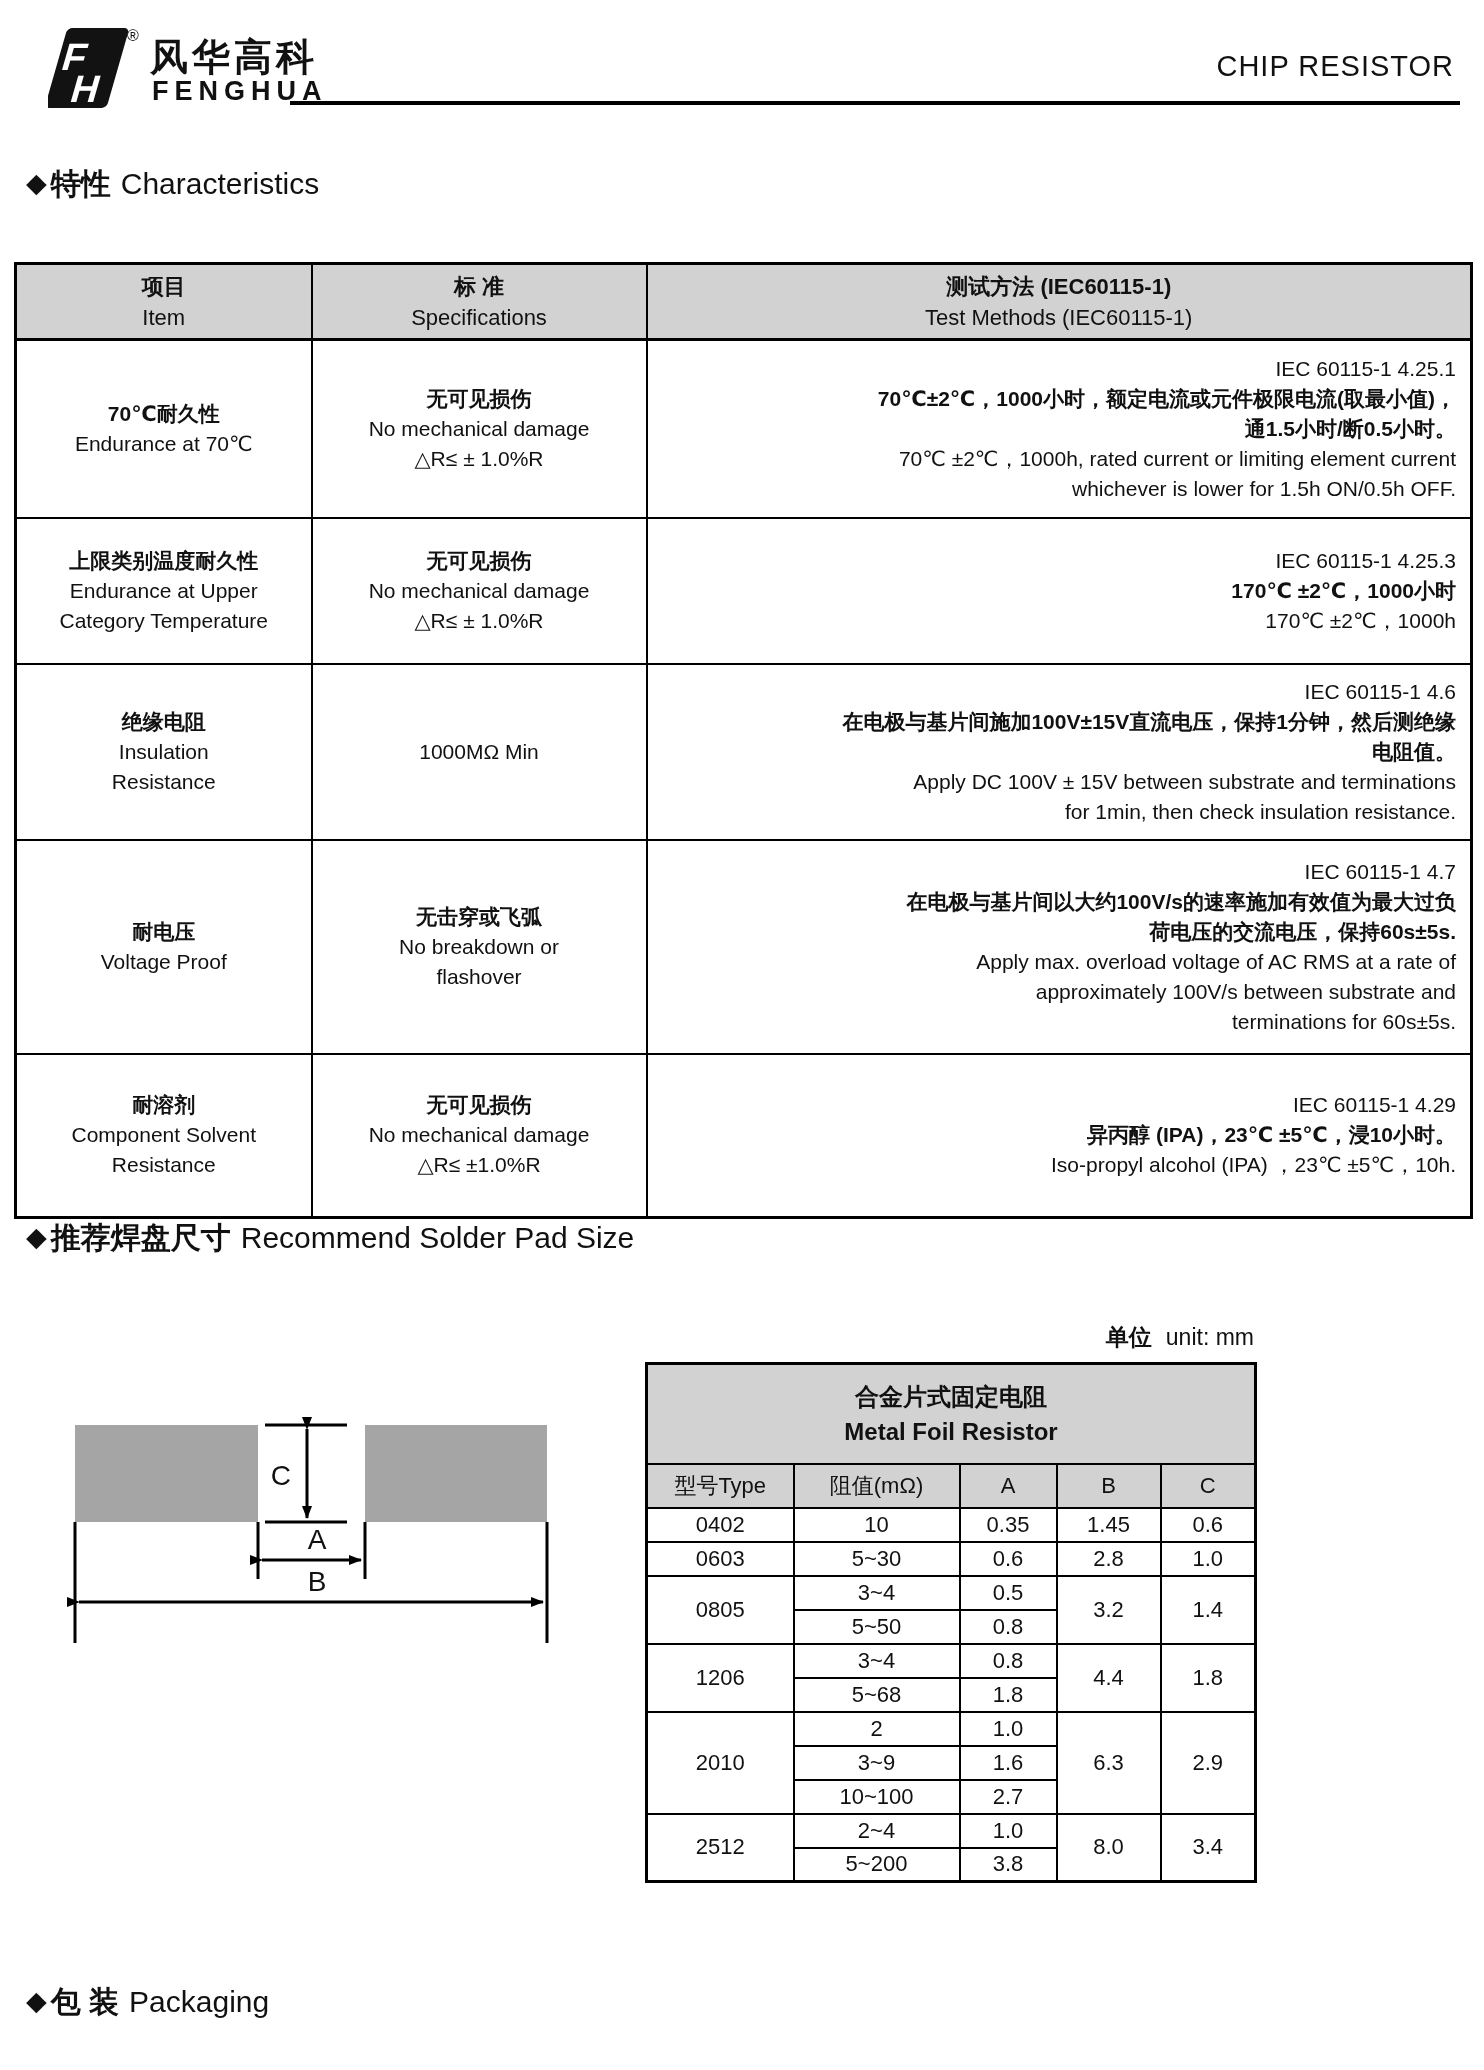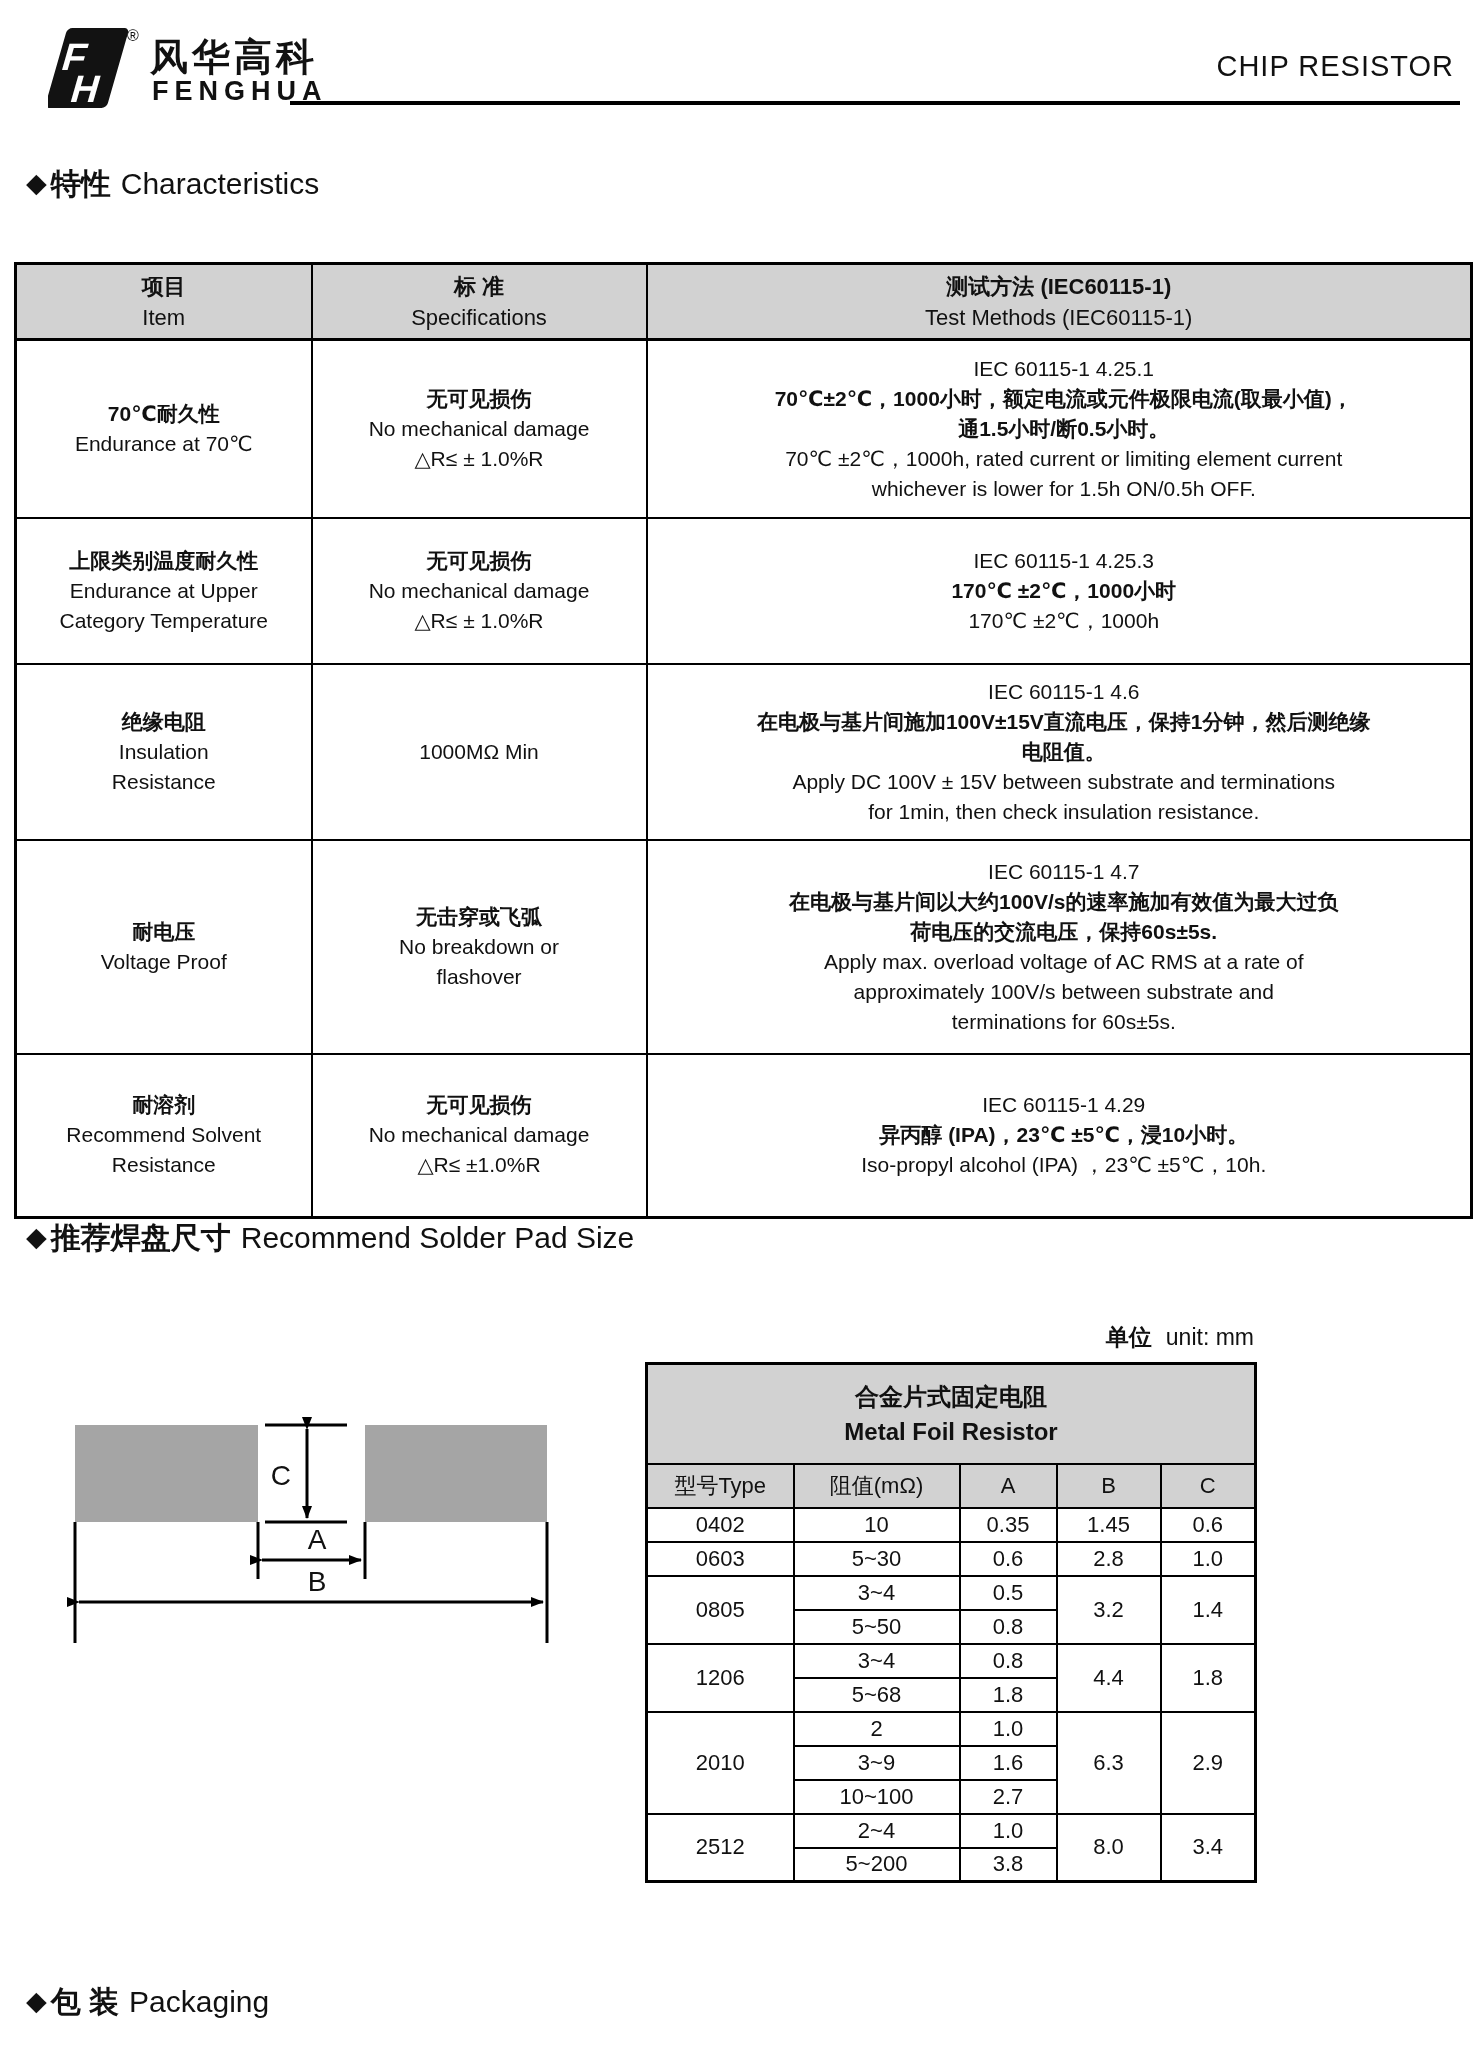--- a/index.html
+++ b/index.html
@@ -25,21 +25,21 @@
   .t-en { font-weight: 400; }
 
   
   .char-table { position: absolute; left: 14px; top: 230px; border-collapse: collapse; table-layout: fixed; width: 1456px; border: 3px solid #000; margin-top: 32px; }
   .char-table th, .char-table td { border: 2px solid #000; vertical-align: middle; }
   .char-table thead th { background: #d2d2d2; font-weight: 400; text-align: center; border-bottom: 3px solid #000; height: 76px; }
   .line { font-size: 21px; line-height: 30px; }
   th .line { font-size: 22px; line-height: 31px; }
   .cn { font-weight: 600; }
   .c-item, .c-spec { text-align: center; padding: 8px 6px; }
-  .c-method { text-align: center; padding: 12px 14px 12px 24px; }
+  .c-method { text-align: right; padding: 12px 14px 12px 24px; }
 
   
   .unit-label { position: absolute; left: 645px; top: 1322px; width: 609px; text-align: right; font-size: 23px; }
   .unit-label .u-cn { font-weight: 700; margin-right: 14px; }
   .pad-table { position: absolute; left: 645px; top: 1362px; border-collapse: collapse; table-layout: fixed; width: 609px; border: 3px solid #000; }
   .pad-table th, .pad-table td { border: 2px solid #000; text-align: center; vertical-align: middle; font-size: 22px; }
   .p-h1 { background: #d2d2d2; height: 100px; }
   .p-h1 .line { font-size: 24px; line-height: 35px; }
   .pad-table .cols th { background: #d2d2d2; height: 44px; font-weight: 400; }
   .pad-table tbody td { height: 34px; }
@@ -165,21 +165,21 @@
             <div class="line cn">在电极与基片间以大约100V/s的速率施加有效值为最大过负</div>
             <div class="line cn">荷电压的交流电压，保持60s±5s.</div>
             <div class="line">Apply max. overload voltage of AC RMS at a rate of</div>
             <div class="line">approximately 100V/s between substrate and</div>
             <div class="line">terminations for 60s±5s.</div>
           </td>
         </tr>
         <tr style="height: 164px;">
           <td class="c-item">
             <div class="line cn">耐溶剂</div>
-            <div class="line">Recommend  Solvent</div>
+            <div class="line">Component  Solvent</div>
             <div class="line">Resistance</div>
           </td>
           <td class="c-spec">
             <div class="line cn">无可见损伤</div>
             <div class="line">No mechanical damage</div>
             <div class="line">△R≤ ±1.0%R</div>
           </td>
           <td class="c-method">
             <div class="line">IEC 60115-1 4.29</div>
             <div class="line cn">异丙醇 (IPA)，23℃ ±5℃，浸10小时。</div>

